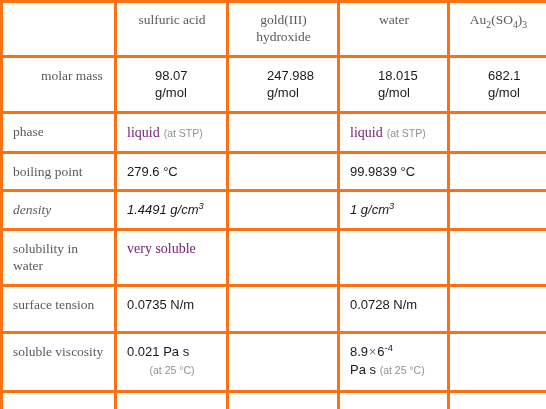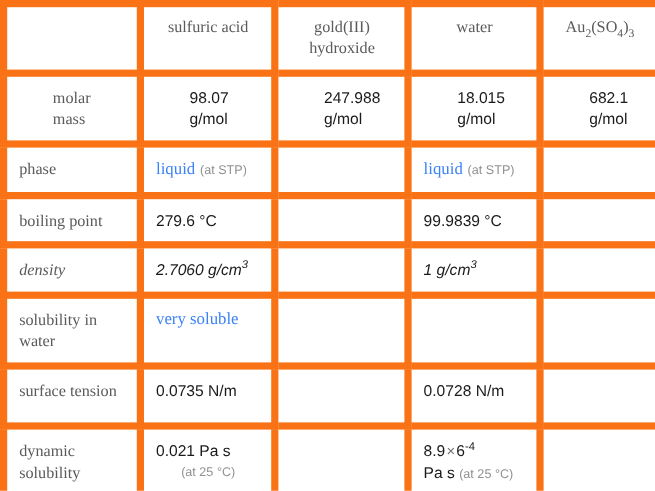--- a/index.html
+++ b/index.html
@@ -16,21 +16,21 @@
   }
 
   .props-table {
     border-collapse: collapse;
     table-layout: fixed;
     width: 546px;
     background: #ffffff;
   }
 
   .props-table td {
-    border: 6px solid #f97316;
+    border: 3px solid #f97316;
     padding: 0;
     vertical-align: top;
     background: #ffffff;
   }
 
   
   .col-prop   { width: 114px; }
   .col-c1     { width: 112px; }
   .col-c2     { width: 111px; }
   .col-c3     { width: 110px; }
@@ -71,21 +71,21 @@
   }
   .num {
     font-family: "Liberation Sans", sans-serif;
     font-size: 13px;
     color: #1a1a1a;
     line-height: 1.35;
   }
   .word {
     font-family: "Liberation Serif", serif;
     font-size: 14px;
-    color: #3b82f6;
+    color: #701a75;
     line-height: 1.3;
   }
   .qual {
     font-family: "Liberation Sans", sans-serif;
     font-size: 10.5px;
     color: #919191;
     white-space: nowrap;
   }
   .qual-block {
     display: block;
@@ -212,21 +212,21 @@
       <td>
         <div class="cell-inner val num"></div>
       </td>
     </tr>
 
     <tr class="r-dens">
       <td>
         <div class="cell-inner prop-name">density</div>
       </td>
       <td>
-        <div class="cell-inner val val-left num"><span>2.7060 g/cm</span><sup>3</sup></div>
+        <div class="cell-inner val val-left num"><span>1.4491 g/cm</span><sup>3</sup></div>
       </td>
       <td>
         <div class="cell-inner val num"></div>
       </td>
       <td>
         <div class="cell-inner val val-left num"><span>1 g/cm</span><sup>3</sup></div>
       </td>
       <td>
         <div class="cell-inner val num"></div>
       </td>
@@ -263,21 +263,21 @@
       <td>
         <div class="cell-inner val val-left num">0.0728 N/m</div>
       </td>
       <td>
         <div class="cell-inner val num"></div>
       </td>
     </tr>
 
     <tr class="r-visc">
       <td>
-        <div class="cell-inner prop-name">dynamic solubility</div>
+        <div class="cell-inner prop-name">soluble viscosity</div>
       </td>
       <td>
         <div class="cell-inner val val-left num">
           <span>0.021 Pa s</span>
           <span class="qual-block">(at 25 °C)</span>
         </div>
       </td>
       <td>
         <div class="cell-inner val num"></div>
       </td>

